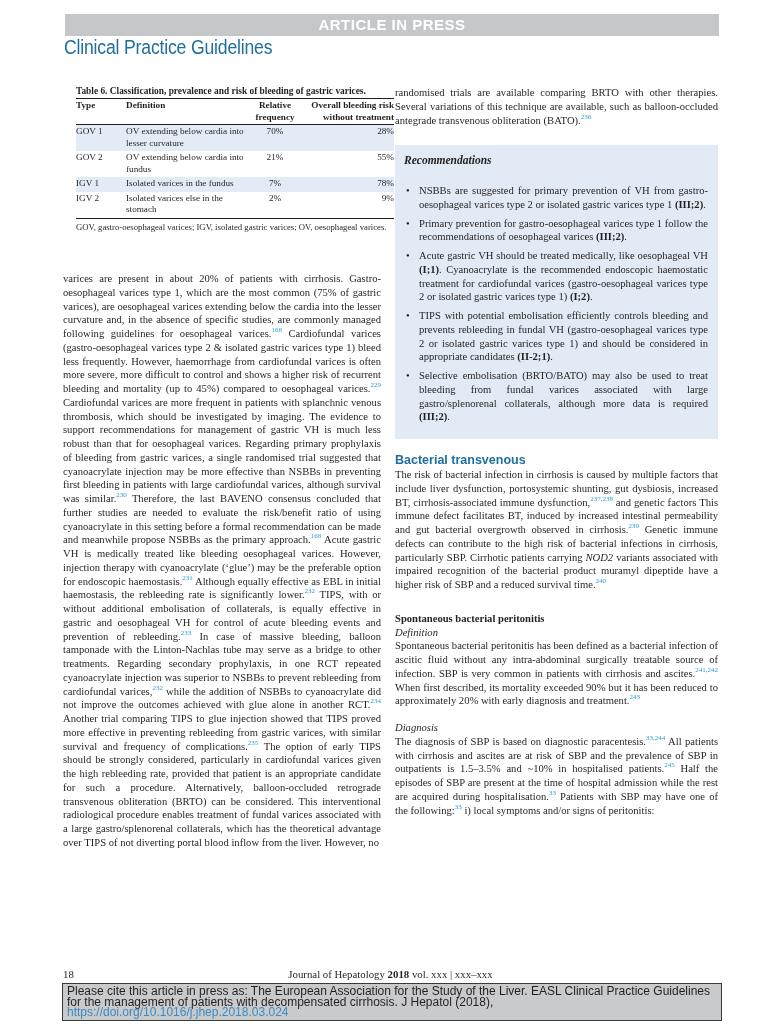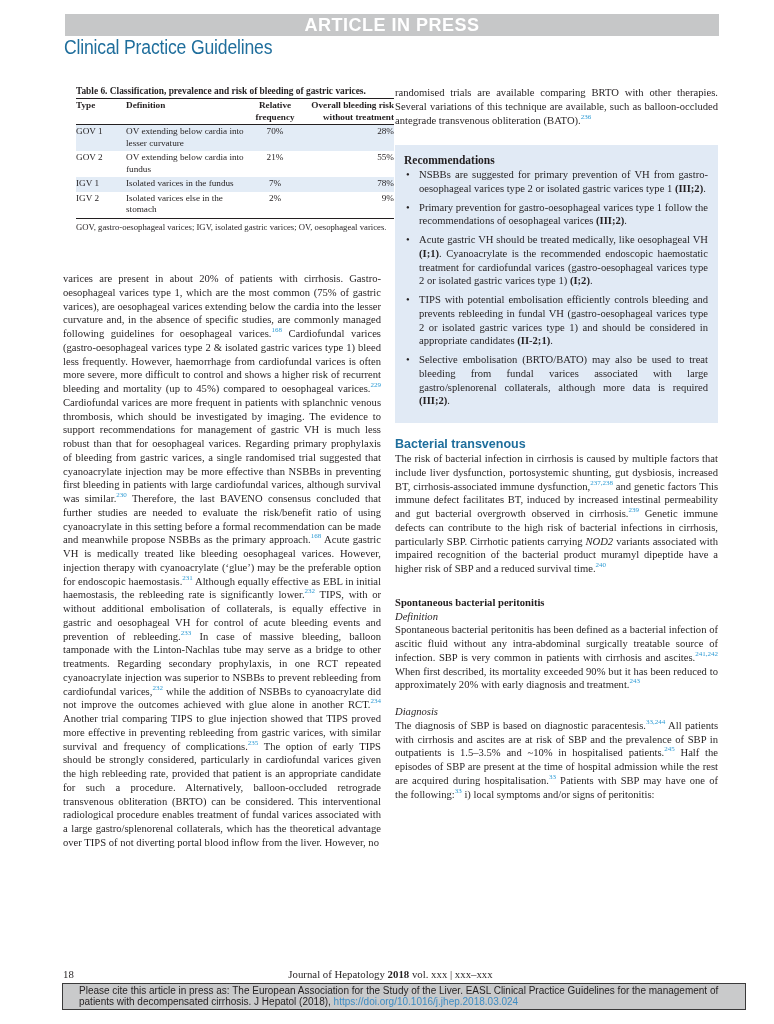--- a/index.html
+++ b/index.html
@@ -1,20 +1,20 @@
 <!DOCTYPE html>
 <html><head>
 <meta charset="utf-8">
 <style>
   html, body { margin: 0; padding: 0; background: #ffffff; }
   body { width: 774px; height: 1024px; position: relative; overflow: hidden;
          font-family: "Liberation Serif", "DejaVu Serif", serif; color: #231f20; }
   .press-bar { position: absolute; left: 65px; top: 14px; width: 654px; height: 22px;
                background: #c6c7c8; color: #ffffff; text-align: center;
-               font-family: "Liberation Sans", sans-serif; font-weight: bold; font-size: 18px;
+               font-family: "Liberation Sans", sans-serif; font-weight: bold; font-size: 15px;
                line-height: 22px; letter-spacing: 0.5px; }
   .section-title { position: absolute; left: 64px; top: 36px; font-size: 20px; color: #1f6e9c;
                    font-family: "Liberation Sans", sans-serif; transform: scaleX(0.88); transform-origin: left; letter-spacing: -0.2px; }
   .col { position: absolute; font-size: 10.6px; line-height: 13.75px; text-align: justify; }
   .col-left { left: 63px; top: 272px; width: 318px; }
   .col-right { left: 395px; top: 86px; width: 323px; }
   .col p { margin: 0; }
   sup.ref { color: #2d9bd5; font-size: 7px; vertical-align: 5px; line-height: 0; margin-top: 12px; }
   
   .tbl-wrap { position: absolute; left: 76px; top: 86px; width: 318px; font-size: 9.2px; }
@@ -25,35 +25,35 @@
   td { vertical-align: top; padding: 1px 0 2px 0; line-height: 11.5px; }
   tbody tr:last-child { border-bottom: 1.4px solid #231f20; }
   tr.shade td { background: #e3ecf6; }
   .c-type { width: 50px; text-align: left; }
   .c-def { width: 120px; text-align: left; }
   .c-rel { width: 58px; text-align: center; padding-right: 2px; }
   .c-risk { text-align: right; }
   .tbl-foot { font-size: 8.7px; line-height: 11px; margin-top: 3px; text-align: justify; }
   
   .rec-box { background: #e1eaf5; margin: 18px 0 14px 0; padding: 9px 10px 10px 9px; }
-  .rec-title { font-weight: bold; font-size: 11.5px; margin-bottom: 0; }
+  .rec-title { font-weight: bold; font-size: 11.5px; margin-bottom: 16px; font-style: italic; }
   .rec-list { list-style: none; margin: 0; padding: 0; }
   .rec-item { position: relative; padding-left: 15px; margin-bottom: 5px; }
   .rec-bullet { position: absolute; left: 2px; top: 0; }
   .heading-blue { font-family: "Liberation Sans", sans-serif; color: #1f6e9c; font-weight: bold;
                   font-size: 12.5px; margin: 0; line-height: 15px; }
   .sub-heading { font-weight: bold; font-size: 10.6px; margin: 20px 0 0 0; }
   .italic-head { font-style: italic; margin: 0; }
   .gap { height: 13px; }
   .page-footer { position: absolute; left: 63px; top: 968px; width: 655px; font-size: 10.8px; }
   .page-num { position: absolute; left: 0; top: 0; }
   .journal { position: absolute; left: 0; width: 100%; text-align: center; top: 0; }
   .cite-box { position: absolute; left: 62px; top: 983px; width: 650px; background: #c9cacb;
-              border: 1.5px solid #3a3a3a; padding: 2px 16px; font-family: "Liberation Sans", sans-serif;
-              font-size: 10px; line-height: 10.5px; color: #231f20; }
+              border: 1.5px solid #3a3a3a; padding: 2px 4px; font-family: "Liberation Sans", sans-serif;
+              font-size: 12px; line-height: 10.5px; color: #231f20; }
   .cite-link { color: #3c8cc3; }
 </style>
 </head>
 <body>
 
 <div class="press-bar">ARTICLE IN PRESS</div>
 <div class="section-title">Clinical Practice Guidelines</div>
 
 <div class="tbl-wrap">
   <div class="tbl-caption">Table 6. Classification, prevalence and risk of bleeding of gastric varices.</div>

